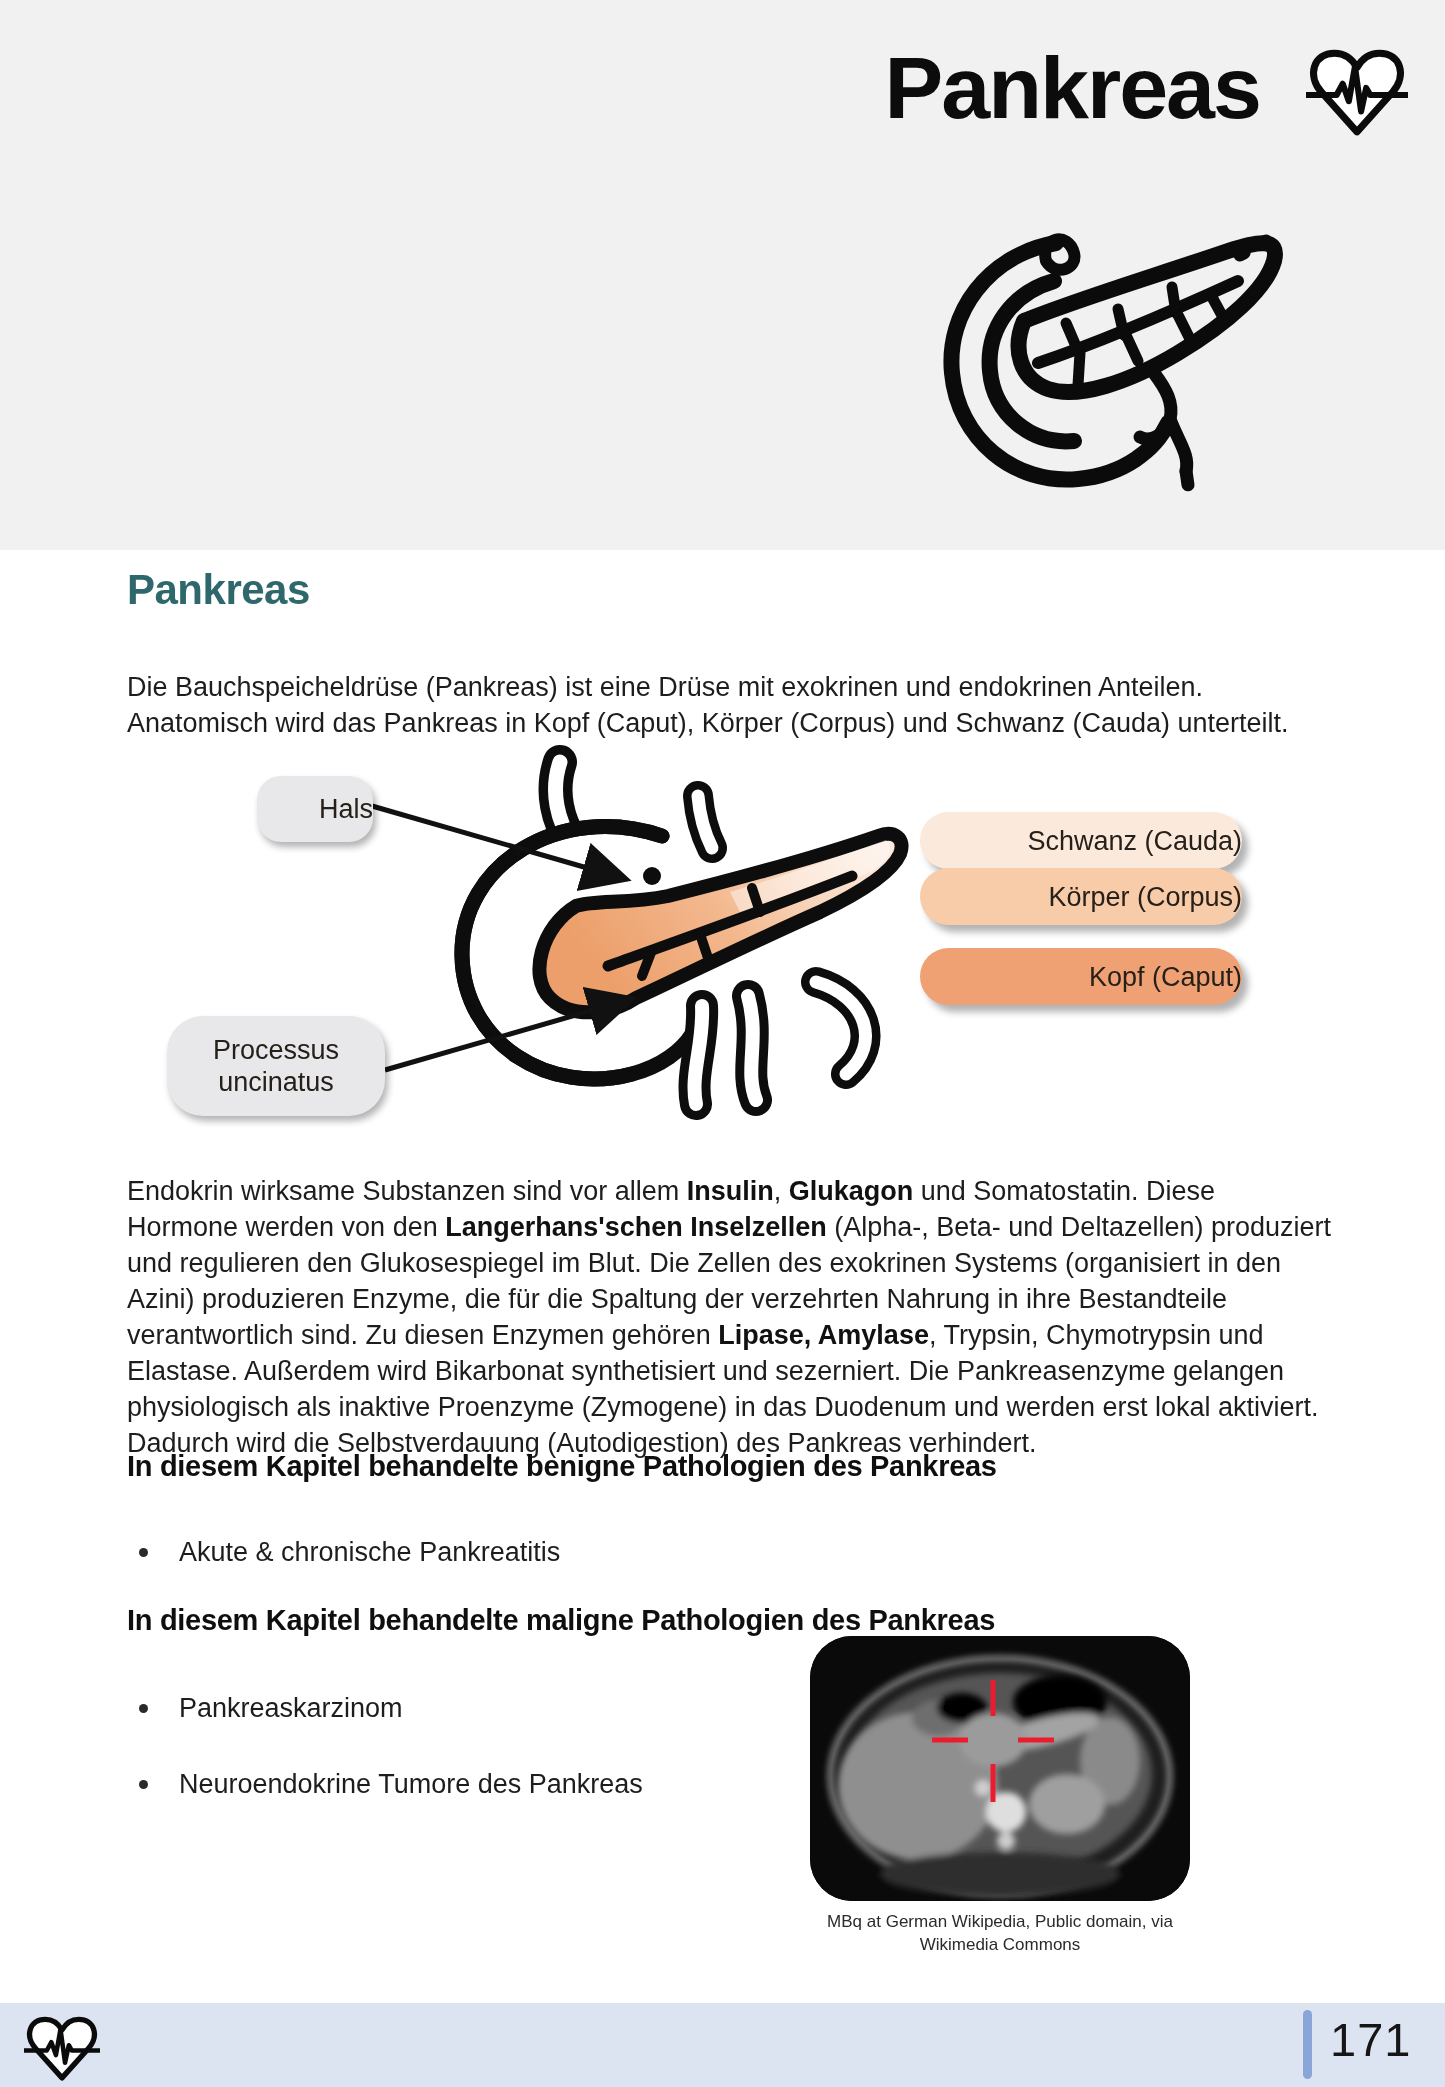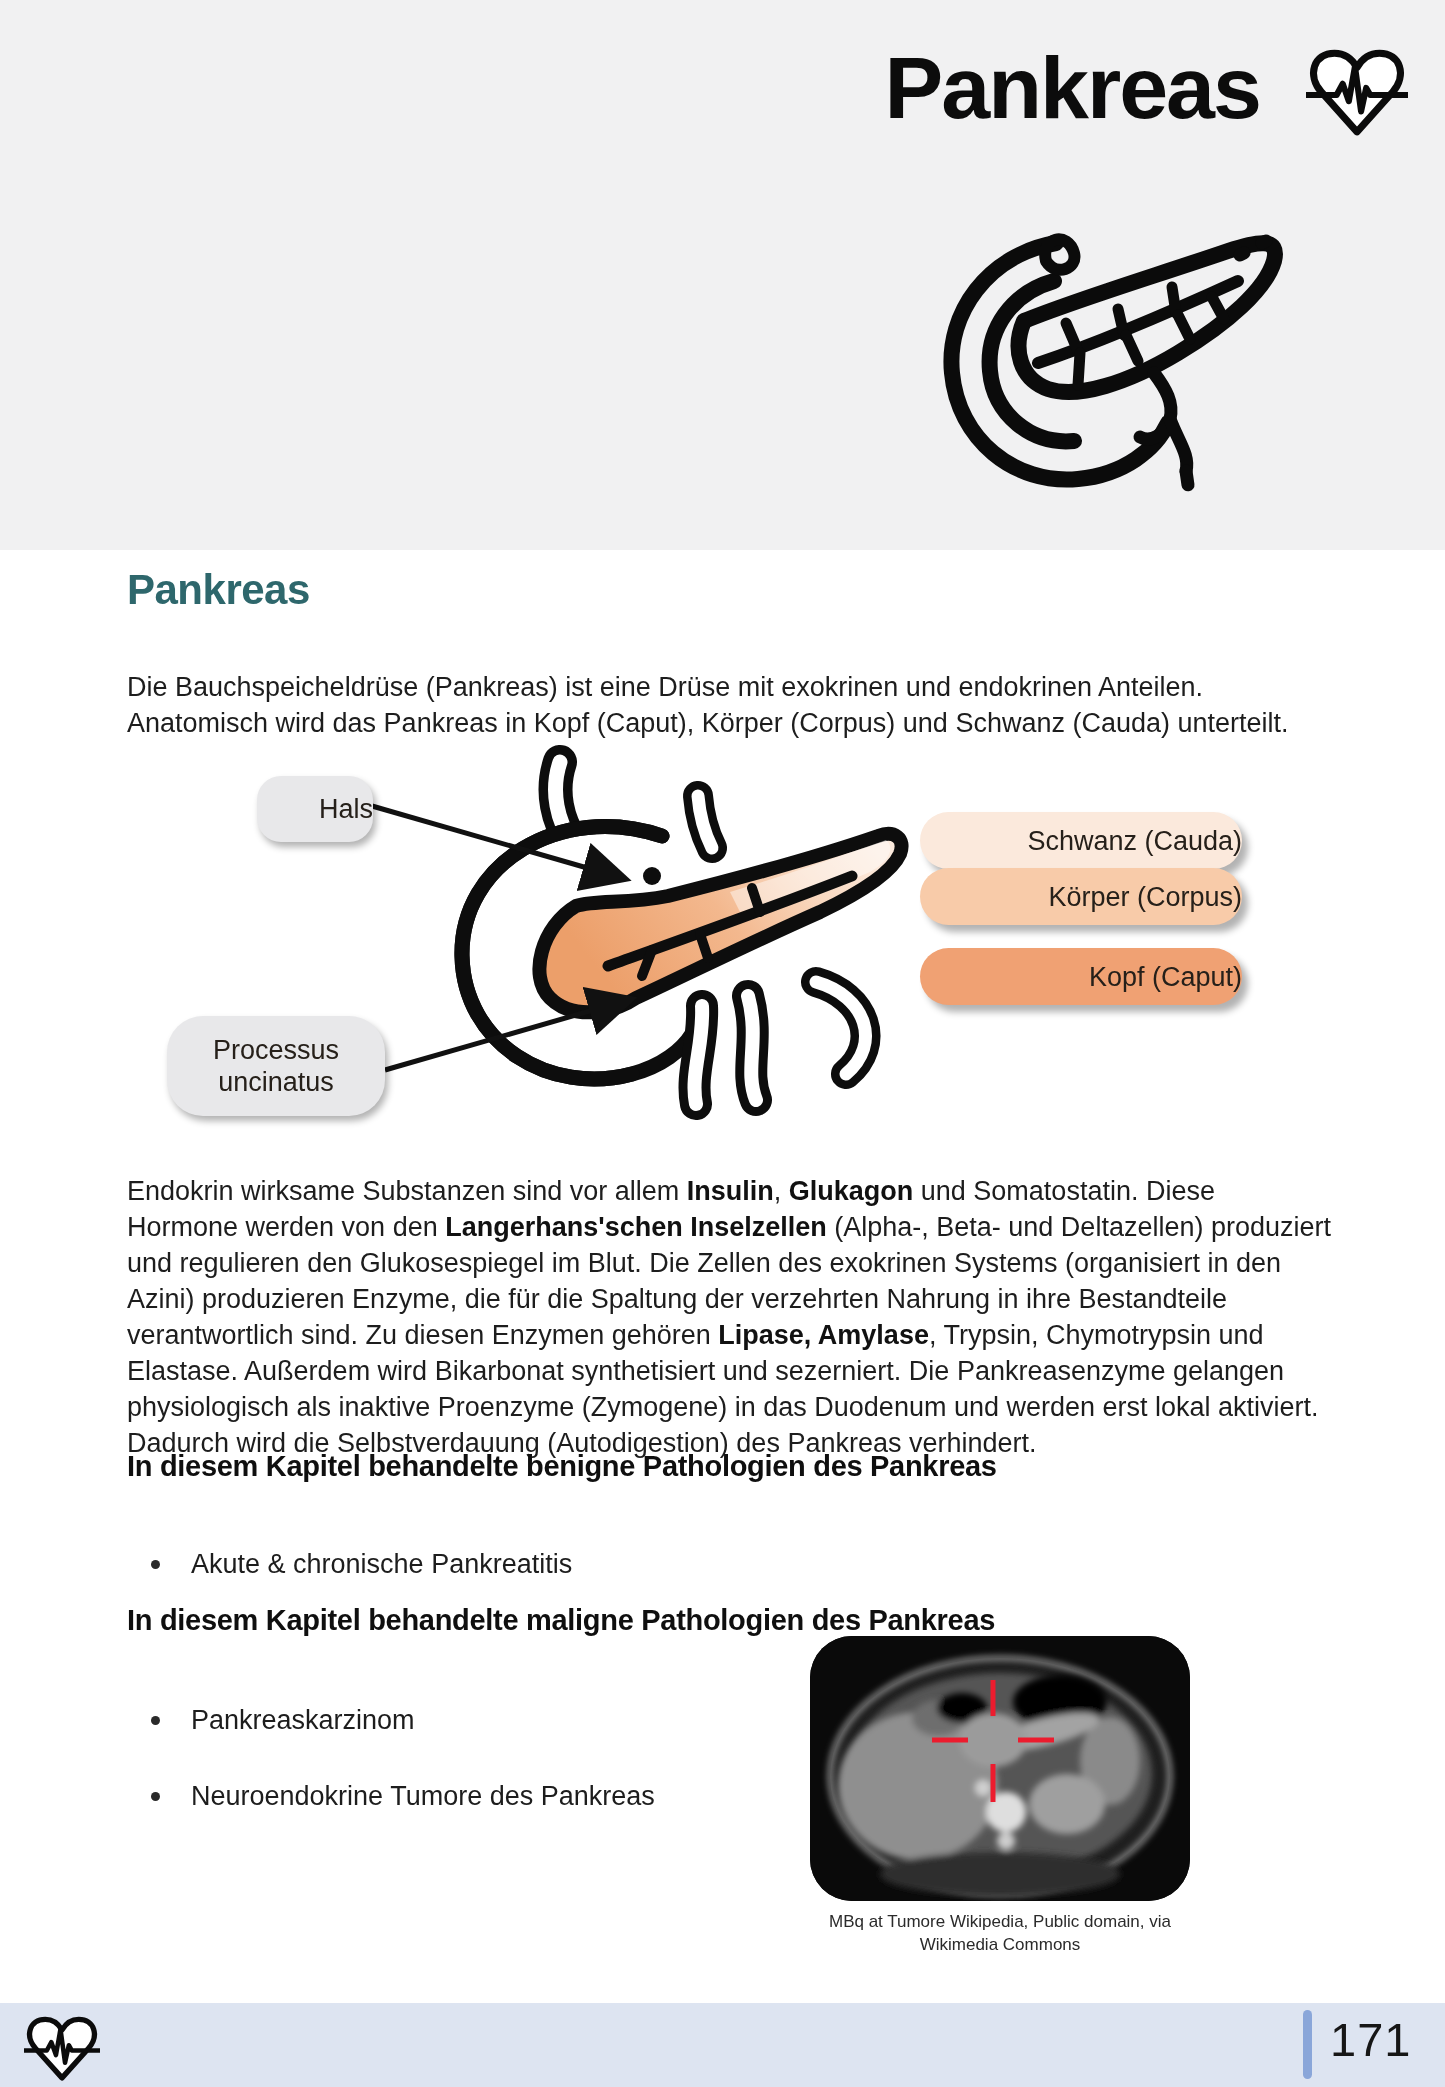--- a/index.html
+++ b/index.html
@@ -46,21 +46,21 @@
     position:absolute;left:127px;top:1146px;width:1205px;
     font-size:27px;line-height:36px;color:#1d1d1d;
   }
   .phys-text b{font-weight:700;color:#111;}
   
   .chapter-heading{
     position:absolute;left:127px;font-size:29px;font-weight:700;color:#0f0f0f;letter-spacing:-0.3px;
   }
   .heading-benign{top:1450px;}
   .heading-malign{top:1604px;}
-  .bullet-list{position:absolute;left:133px;margin:12px;padding:0;list-style:none;}
+  .bullet-list{position:absolute;left:133px;margin:0;padding:0;list-style:none;}
   .list-benign{top:1532px;}
   .list-malign{top:1688px;}
   .bullet-list li{
     position:relative;padding-left:46px;font-size:27px;line-height:40px;color:#1d1d1d;margin-bottom:36px;
   }
   .bullet-list li::before{
     content:"";position:absolute;left:6px;top:16px;width:9px;height:9px;border-radius:50%;background:#2a2a2a;
   }
   
   .ct-figure{position:absolute;left:810px;top:1636px;width:380px;height:265px;border-radius:42px;overflow:hidden;background:#0a0a0a;}
@@ -237,21 +237,21 @@
 
       <g stroke="#ec1c2e" stroke-width="5">
         <line x1="183" y1="44" x2="183" y2="80"></line>
         <line x1="183" y1="128" x2="183" y2="166"></line>
         <line x1="122" y1="104" x2="158" y2="104"></line>
         <line x1="208" y1="104" x2="244" y2="104"></line>
       </g>
     </svg>
   </div>
   <div class="ct-caption">
-    <span>MBq at Tumore Wikipedia, Public domain, via</span><br>
+    <span>MBq at German Wikipedia, Public domain, via</span><br>
     <span>Wikimedia Commons</span>
   </div>
 
   <div class="footer-band"></div>
   <svg class="heart-footer" viewBox="0 0 100 92">
     <path d="M50 84 L15 45 C1 29 7 7 28 7 C39 7 46 14 50 21 C54 14 61 7 72 7 C93 7 99 29 85 45 Z" fill="#ffffff" stroke="#0b0b0b" stroke-width="7" stroke-linejoin="round"></path>
     <polyline points="1,48 30,48 36,37 42,54 48,20 54,64 59,41 63,48 99,48" fill="none" stroke="#0b0b0b" stroke-width="6" stroke-linejoin="round" stroke-linecap="round"></polyline>
   </svg>
   <div class="footer-bar"></div>
   <div class="page-number">171</div>

